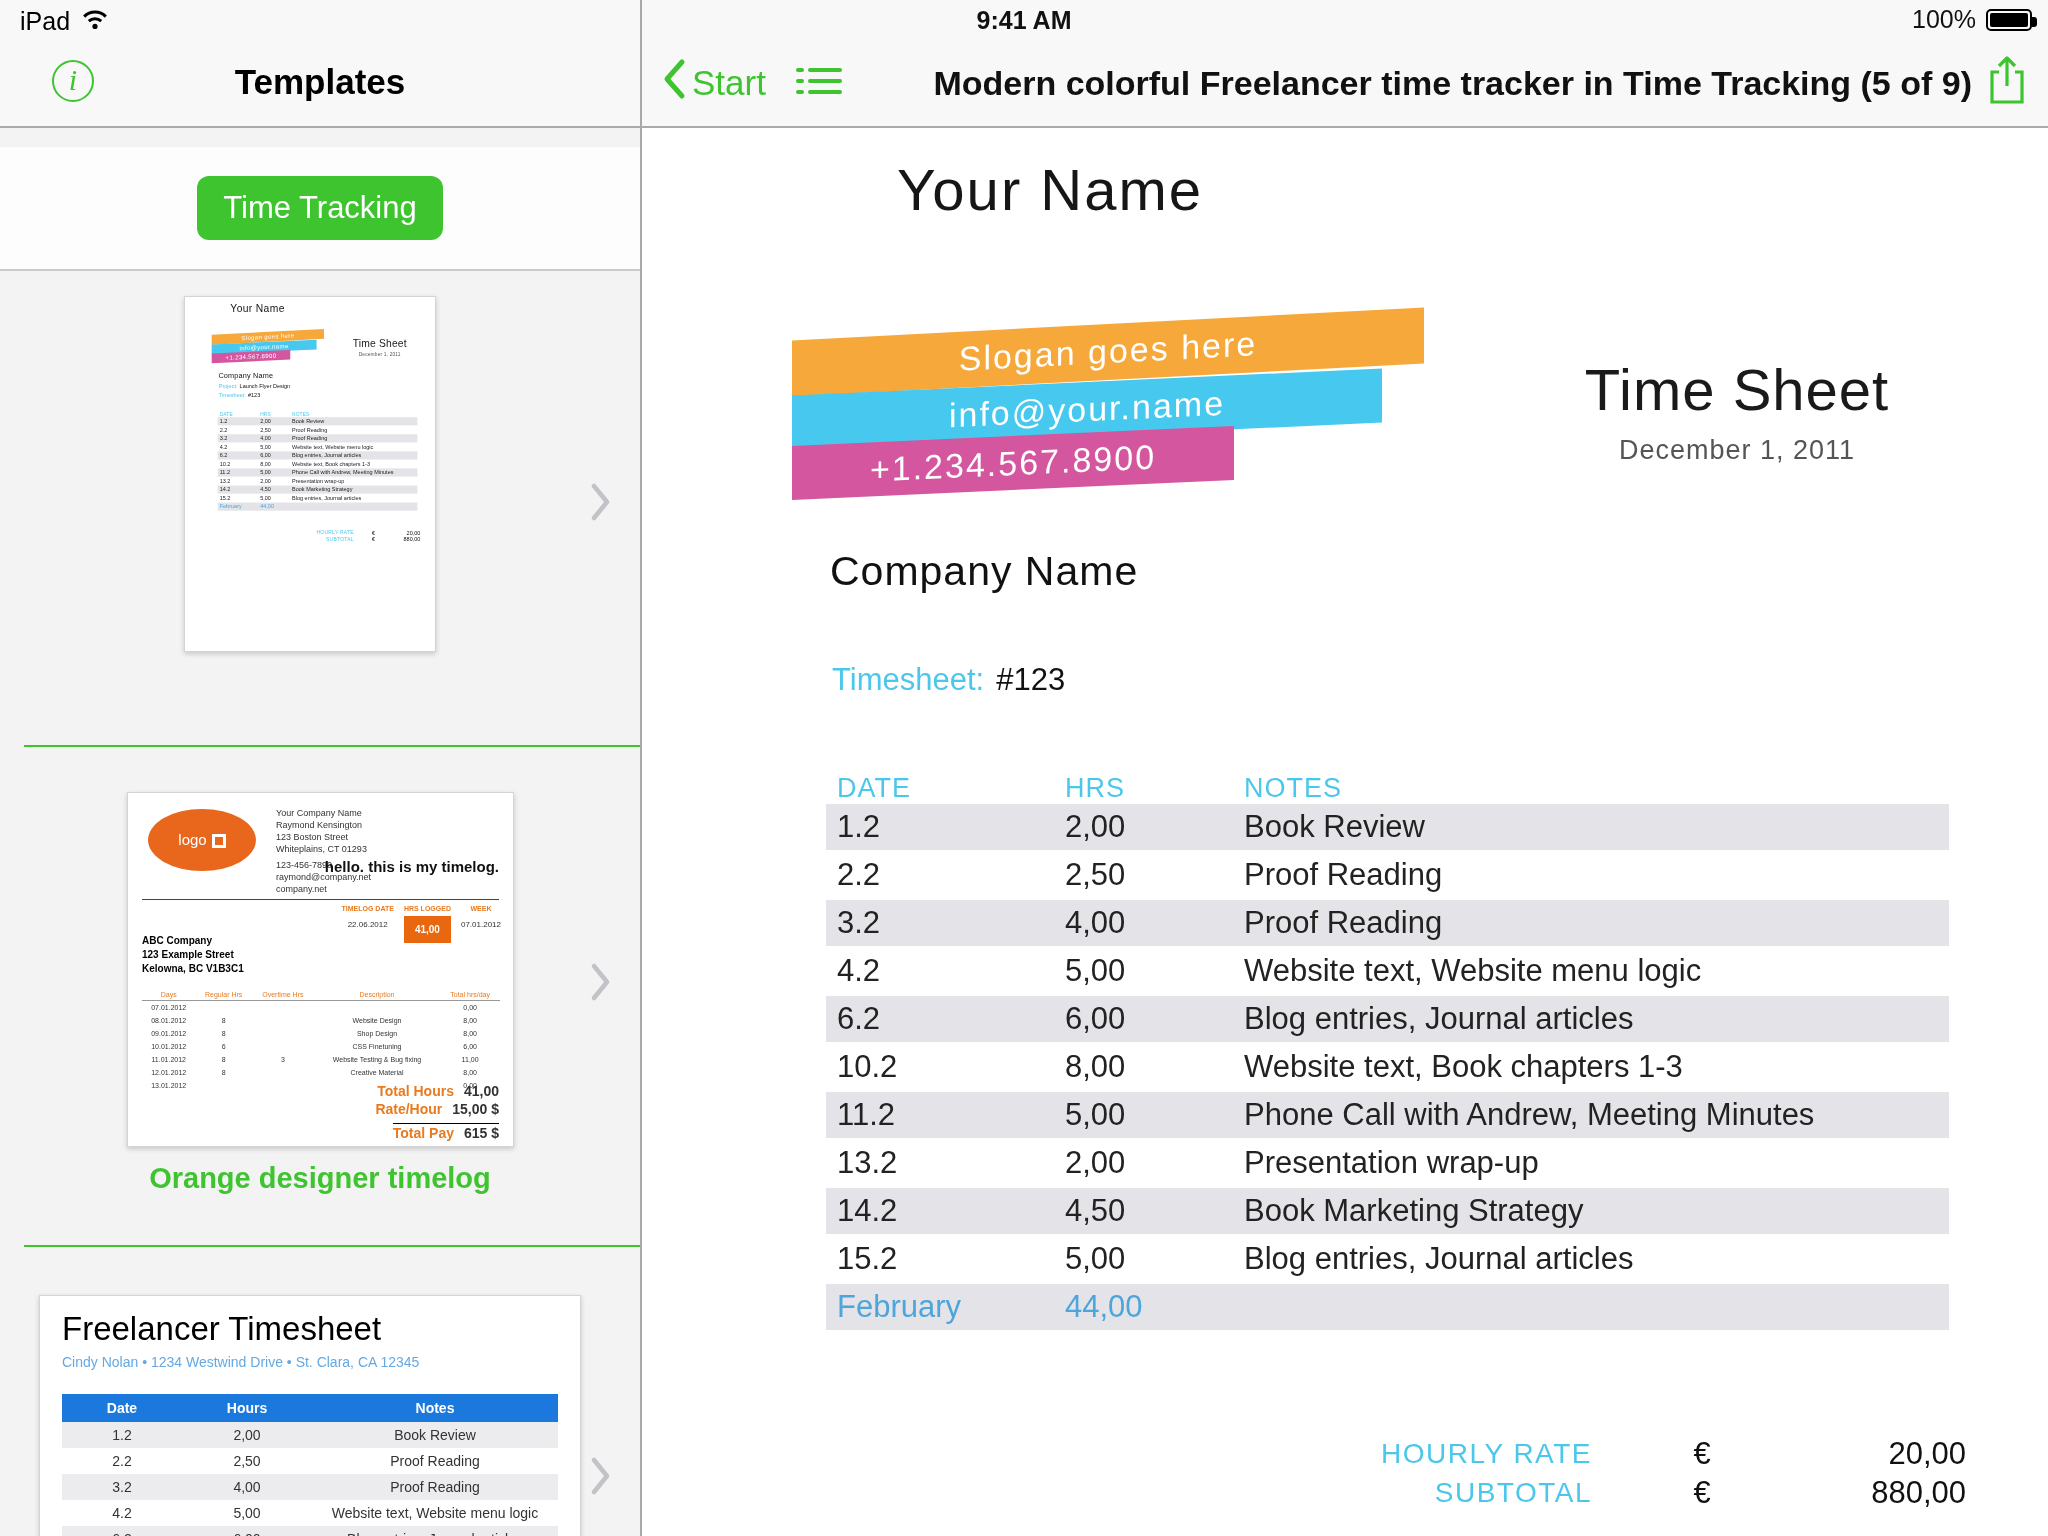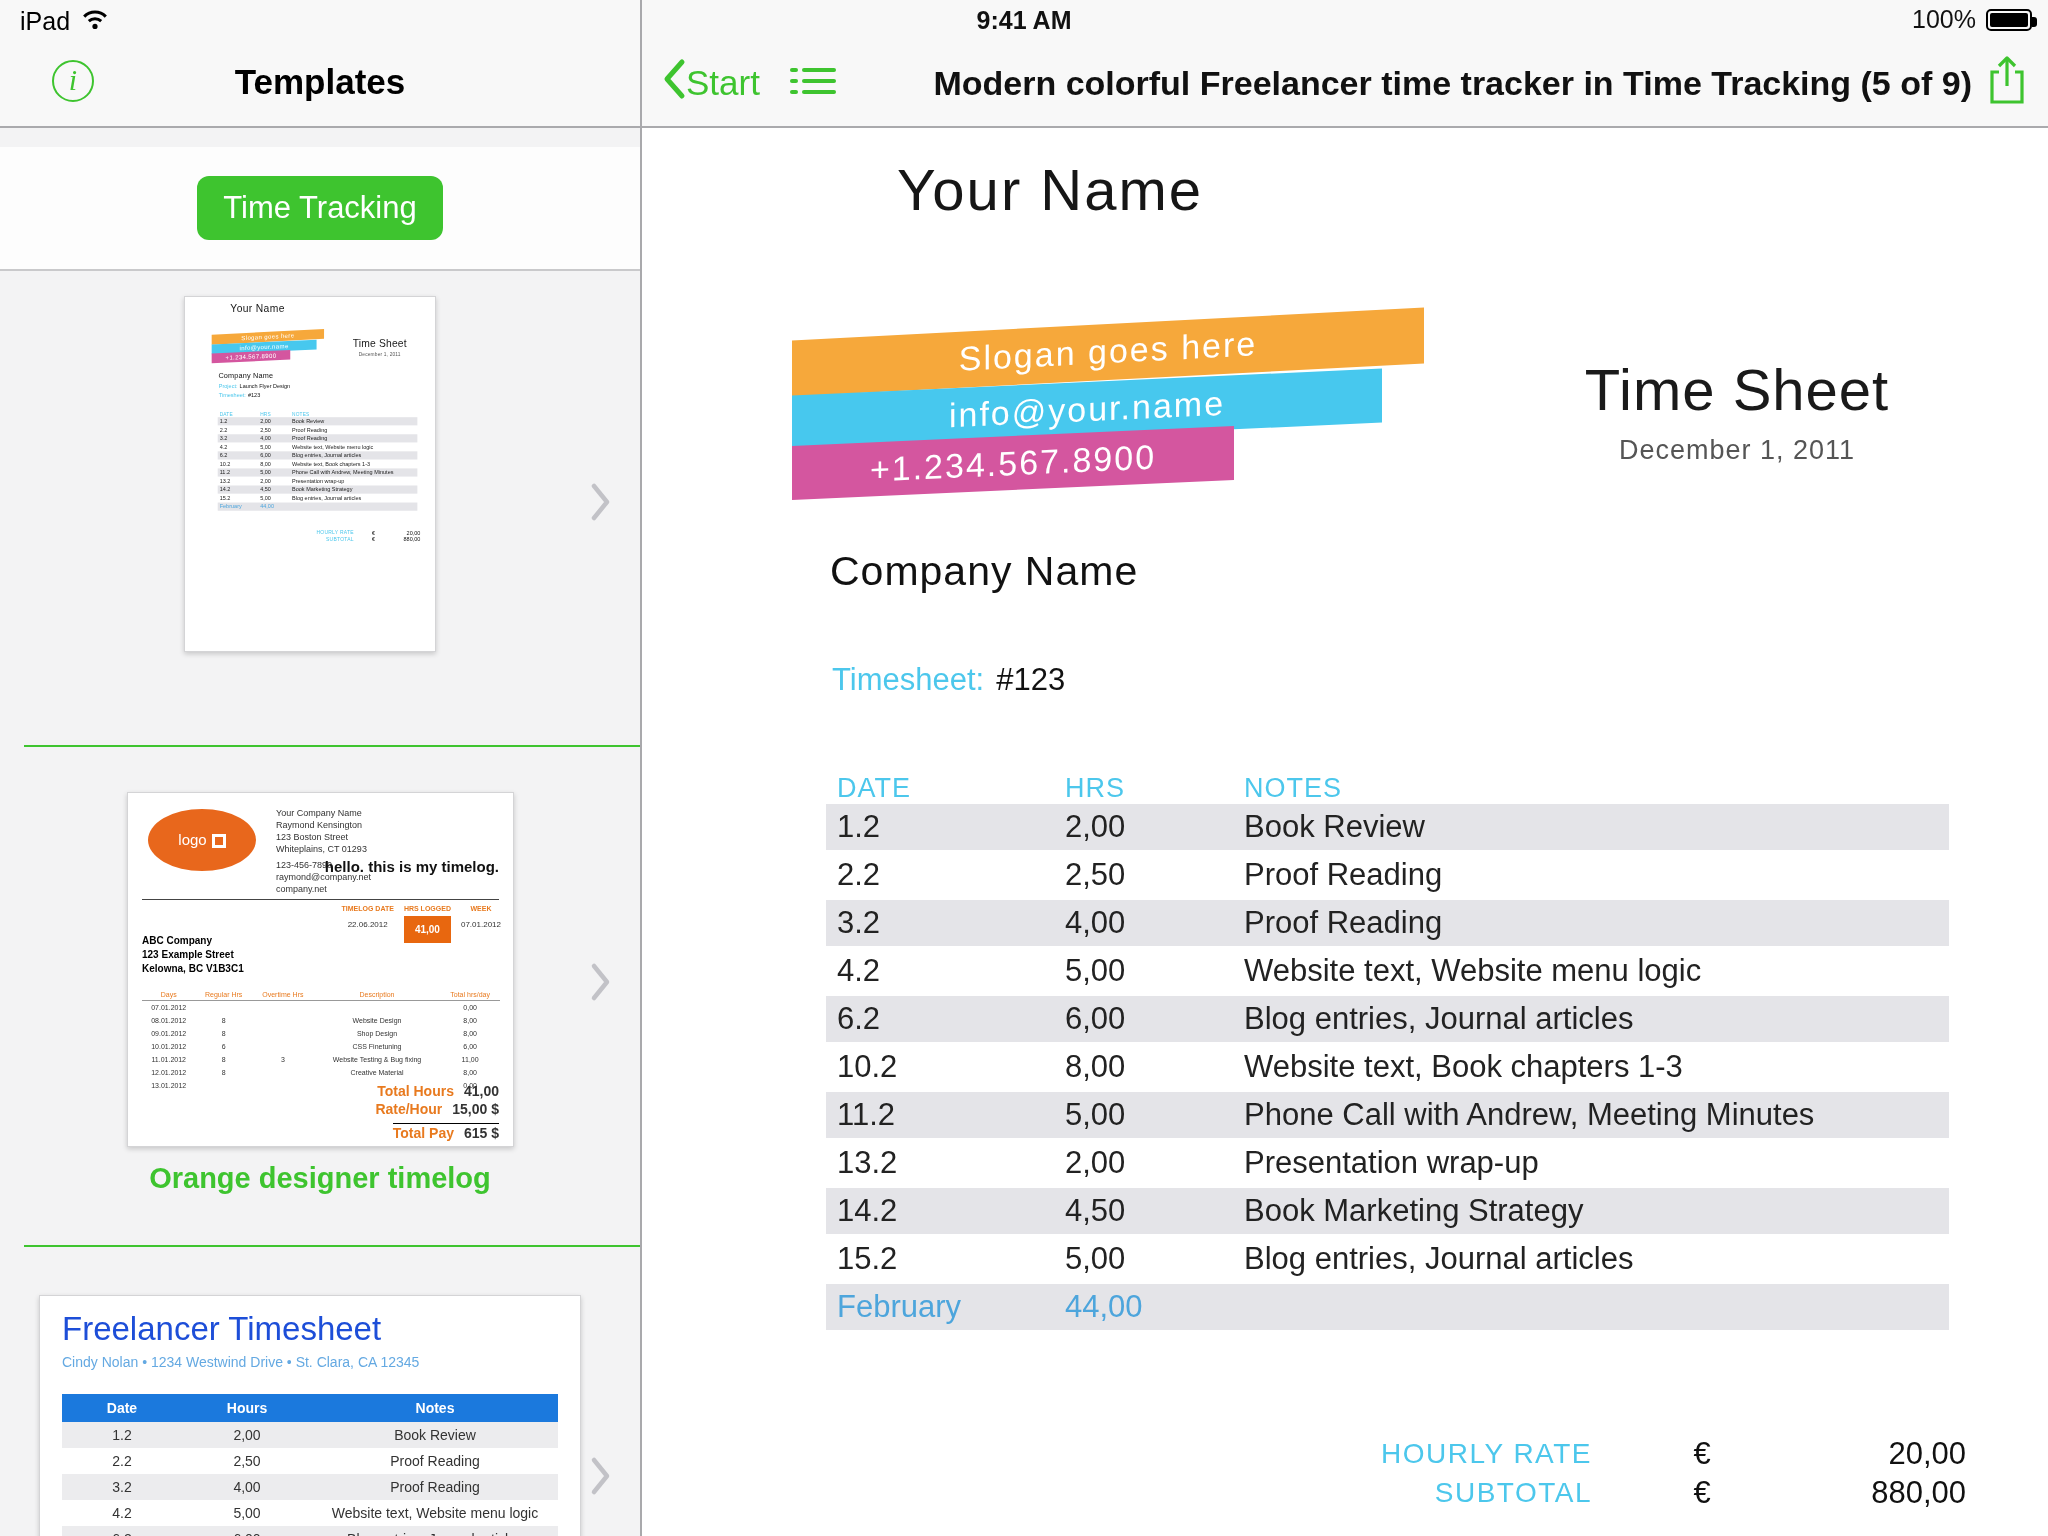--- a/index.html
+++ b/index.html
@@ -27,21 +27,21 @@
   .nav-left { position:absolute; left:0; top:40px; width:640px; height:86px; }
   .info-btn { position:absolute; left:52px; top:20px; width:42px; height:42px;
               border:2.5px solid #3ec42f; border-radius:50%; color:#3ec42f;
               font-family:"Liberation Serif", serif; font-style:italic;
               font-size:30px; text-align:center; line-height:36px; }
   .nav-left .title { position:absolute; left:0; right:0; top:22px; text-align:center;
                      font-size:35px; font-weight:bold; color:#000; }
 
   .nav-right { position:absolute; left:642px; top:40px; width:1406px; height:86px;
                display:flex; align-items:center; padding:0 20px; }
-  .back-btn { display:flex; align-items:center; color:#3ec42f; font-size:35px; }
+  .back-btn { display:flex; align-items:center; gap:6px; color:#3ec42f; font-size:35px; }
   .list-btn { margin-left:28px; display:flex; align-items:center; }
   .nav-right .title { flex:1; text-align:right; font-size:34px; font-weight:bold;
                       white-space:nowrap; overflow:hidden; }
   .share-btn { margin-left:14px; display:flex; align-items:center; }
 
   .vdivider { position:absolute; left:640px; top:0; width:2px; height:1536px; background:#a9a9ac; }
 
   
   .sidebar { position:absolute; left:0; top:128px; width:640px; height:1408px; background:#f3f3f4; }
   .tt-band { position:absolute; left:0; top:0; width:640px; height:124px; background:#fdfdfd;
@@ -79,21 +79,21 @@
   .oth table.log { position:absolute; left:14px; top:196px; width:358px; border-collapse:collapse;
                    font-size:7px; }
   .oth table.log th { color:#e87a1f; border-bottom:1px solid #999; padding:2px; font-weight:normal; }
   .oth table.log td { padding:3px 2px; text-align:center; }
   .oth .tot { position:absolute; right:14px; line-height:13px; font-size:14px; text-align:right; }
   .oth .tot .lab { color:#e87a1f; font-weight:bold; margin-right:10px; }
   .oth .tot .v { font-weight:bold; }
 
   
   .fth { position:relative; width:100%; height:100%; }
-  .fth .t { position:absolute; left:22px; top:14px; color:#1d4ed8; font-size:33px; }
+  .fth .t { position:absolute; left:22px; top:14px; color:#000000; font-size:33px; }
   .fth .s { position:absolute; left:22px; top:58px; color:#64a9e2; font-size:14px; }
   .fth table { position:absolute; left:22px; top:98px; width:496px; border-collapse:collapse;
                font-size:14px; color:#333; }
   .fth th { background:#1b79dd; color:#fff; padding:6px 2px; font-size:14px; }
   .fth td { padding:5px 2px; text-align:center; }
   .fth tr:nth-child(even) td { background:#ececee; }
 
   
   .main-body { position:absolute; left:642px; top:128px; width:1406px; height:1408px;
                background:#fff; overflow:hidden;

